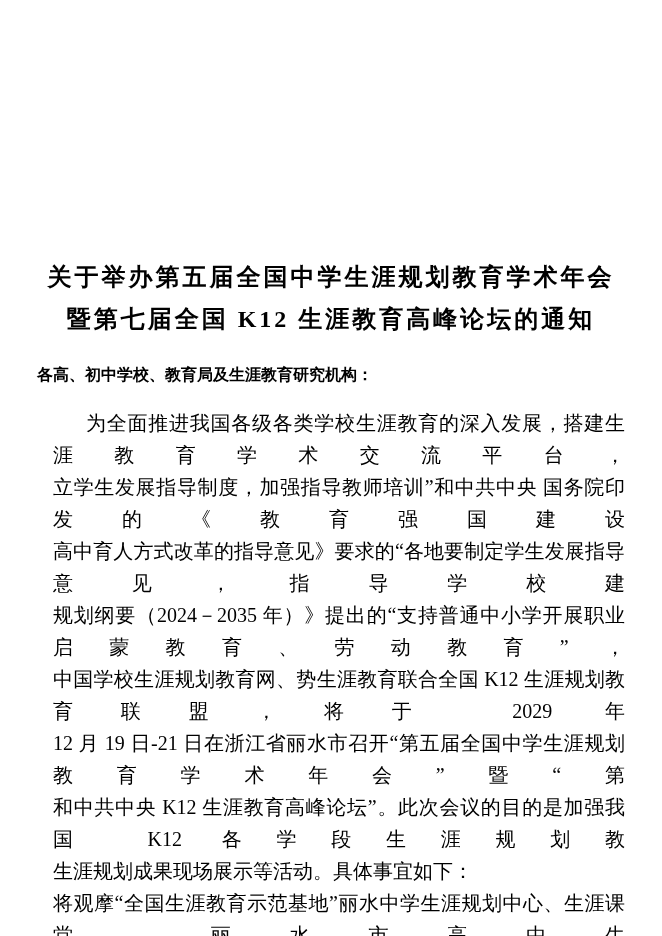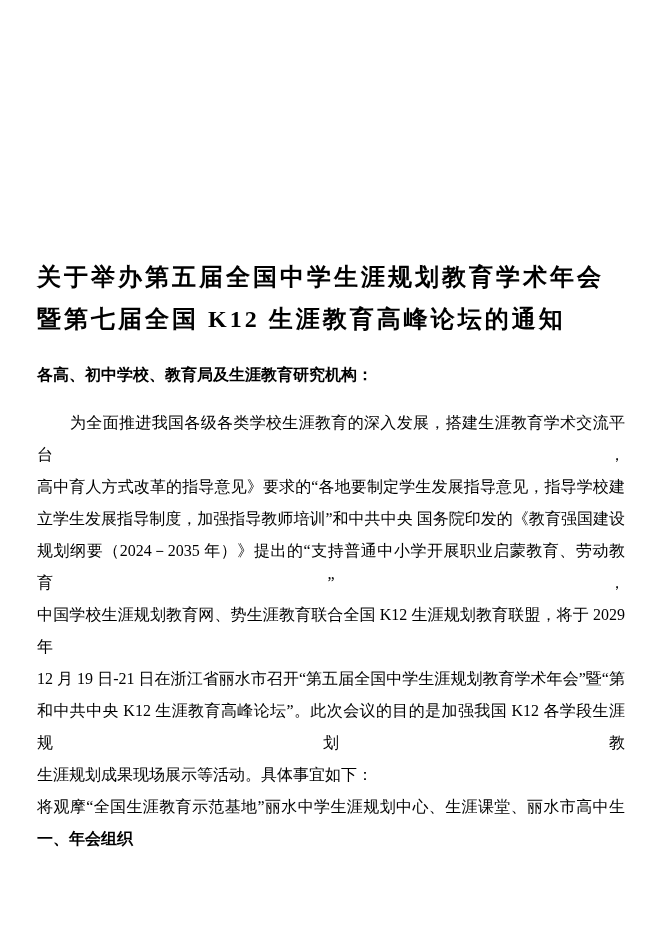--- a/index.html
+++ b/index.html
@@ -19,32 +19,34 @@
     width: 662px;
     height: 936px;
     padding: 256px 37px 0 37px;
     background: #ffffff;
   }
   .doc-title {
     margin: 0;
     font-size: 24px;
     font-weight: bold;
     line-height: 42px;
+    text-align: center;
     letter-spacing: 3px;
     white-space: nowrap;
   }
   .salutation {
     margin: 19px 0 16px 0;
     font-size: 16px;
     font-weight: bold;
     line-height: 32px;
   }
   .bline {
-    font-size: 16px;
+    font-size: 20px;
     line-height: 32px;
+    margin-left: 16px;
   }
   .just {
     text-align: justify;
     text-align-last: justify;
   }
   .first {
     text-indent: 33px;
   }
   .heading {
     font-size: 16px;
@@ -59,22 +61,22 @@
 
   <h1 class="doc-title">
     <div>关于举办第五届全国中学生涯规划教育学术年会</div>
     <div>暨第七届全国 K12 生涯教育高峰论坛的通知</div>
   </h1>
 
   <p class="salutation">各高、初中学校、教育局及生涯教育研究机构：</p>
 
   <div>
     <div class="bline just first">为全面推进我国各级各类学校生涯教育的深入发展，搭建生涯教育学术交流平台，</div>
+    <div class="bline just">立学生发展指导制度，加强指导教师培训”和中共中央 国务院印发的《教育强国建设</div>
     <div class="bline just">高中育人方式改革的指导意见》要求的“各地要制定学生发展指导意见，指导学校建</div>
-    <div class="bline just">立学生发展指导制度，加强指导教师培训”和中共中央 国务院印发的《教育强国建设</div>
     <div class="bline just">规划纲要（2024－2035 年）》提出的“支持普通中小学开展职业启蒙教育、劳动教育”，</div>
     <div class="bline just">中国学校生涯规划教育网、势生涯教育联合全国 K12 生涯规划教育联盟，将于 2029 年</div>
     <div class="bline just">12 月 19 日-21 日在浙江省丽水市召开“第五届全国中学生涯规划教育学术年会”暨“第</div>
     <div class="bline just">和中共中央 K12 生涯教育高峰论坛”。此次会议的目的是加强我国 K12 各学段生涯规划教</div>
     <div class="bline">生涯规划成果现场展示等活动。具体事宜如下：</div>
     <div class="bline just">将观摩“全国生涯教育示范基地”丽水中学生涯规划中心、生涯课堂、丽水市高中生</div>
   </div>
 
   <div class="heading">一、年会组织</div>
 

